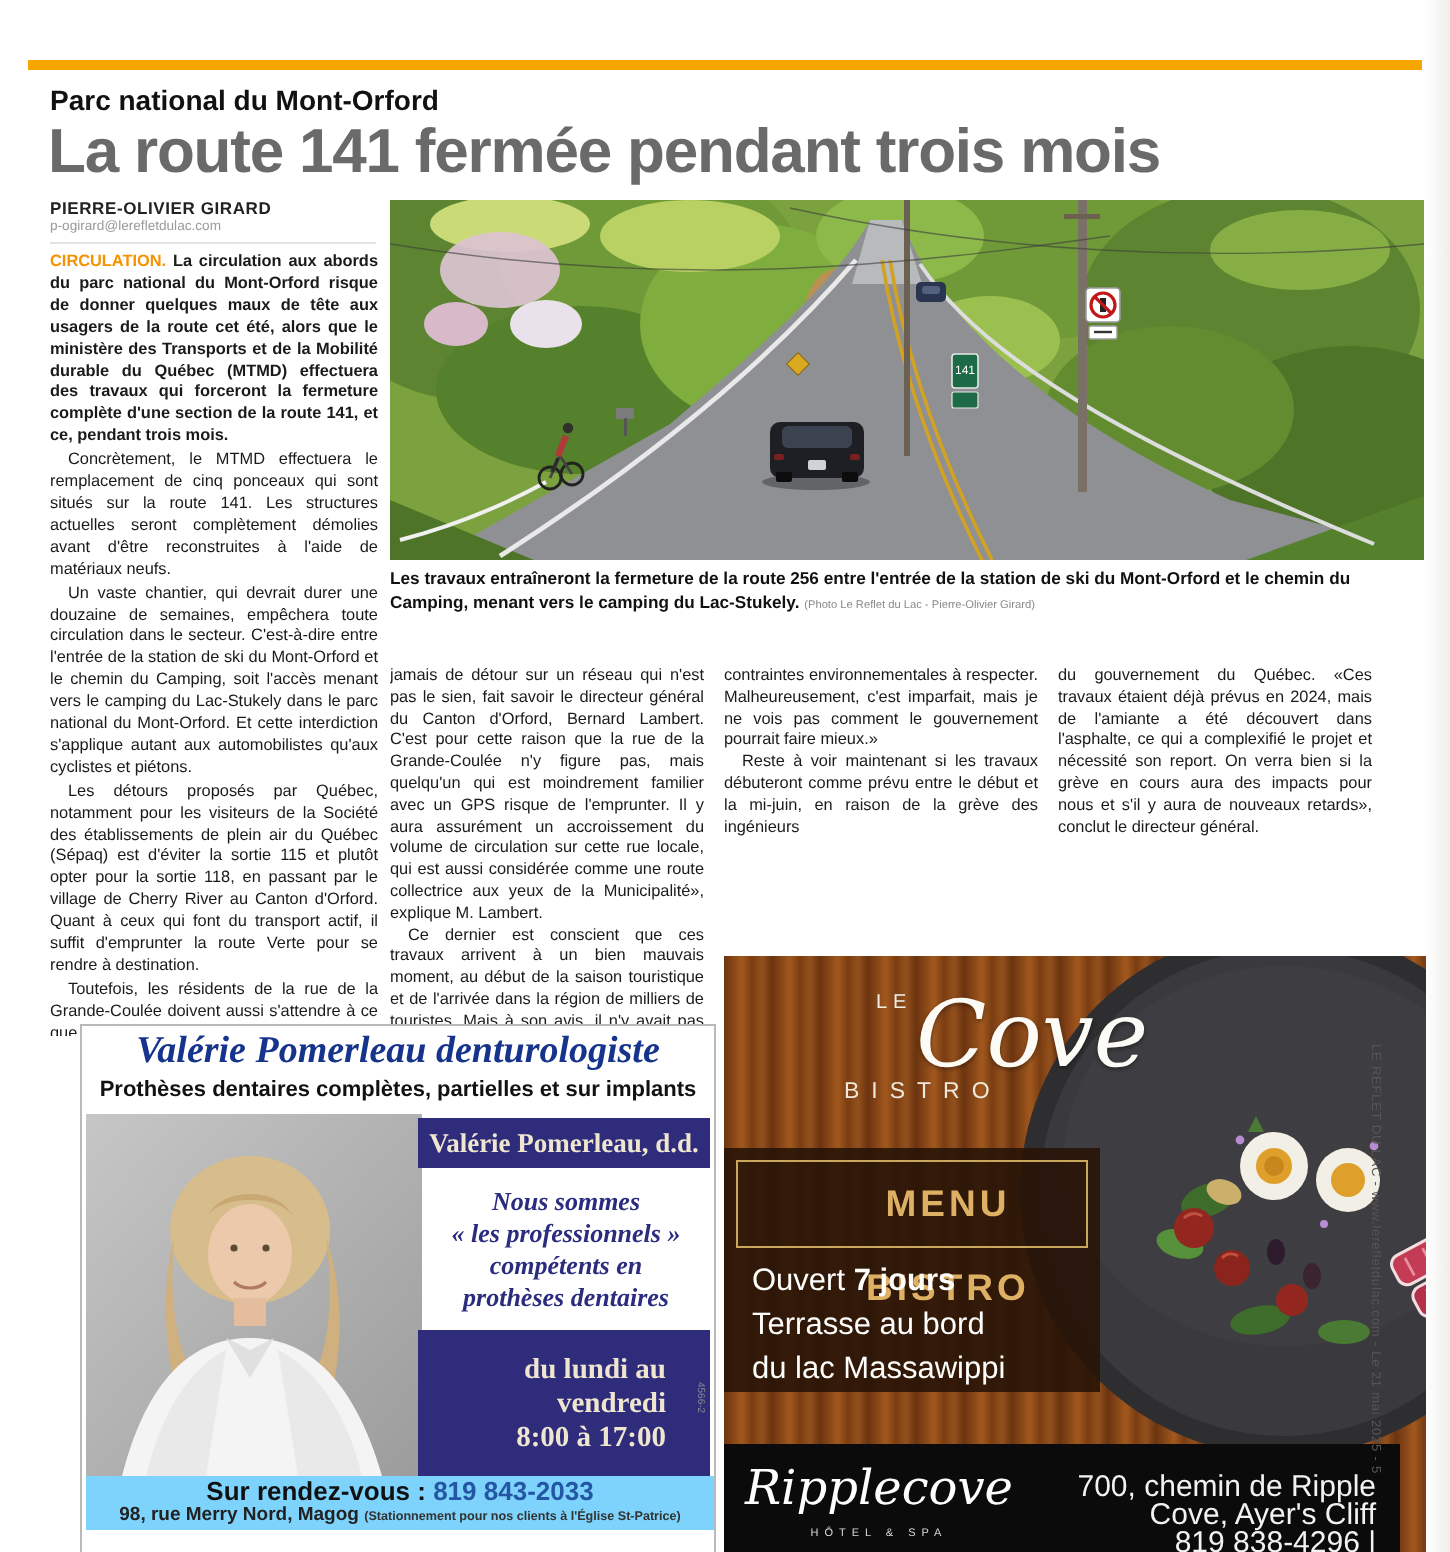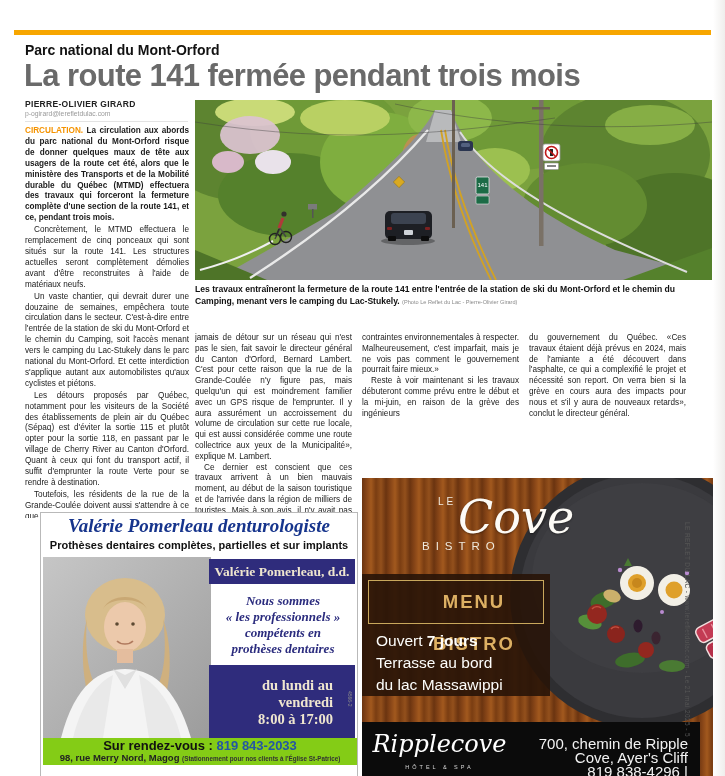--- a/index.html
+++ b/index.html
@@ -48,21 +48,21 @@
   .dent-band{left:168px;top:46px;width:146px;height:25px;background:#2F2C7C;
              color:#EFE6CF;font-family:"Liberation Serif",serif;font-weight:bold;
              font-size:13.5px;text-align:center;line-height:25px;}
   .dent-quote{left:170px;top:80px;width:144px;text-align:center;
               font-family:"Liberation Serif",serif;font-style:italic;font-weight:bold;
               font-size:13px;line-height:16px;color:#2B2C7E;}
   .dent-hours{left:168px;top:152px;width:146px;height:73px;background:#2F2C7C;
               color:#EFE6CF;font-family:"Liberation Serif",serif;font-weight:bold;
               font-size:14.5px;line-height:17px;text-align:right;box-sizing:border-box;
               padding:12px 22px 0 0;}
-  .dent-foot{left:2px;top:225px;width:314px;height:27px;background:#84cc16;text-align:center;}
+  .dent-foot{left:2px;top:225px;width:314px;height:27px;background:#7dd3fc;text-align:center;}
   .dent-phone-line{font-size:13px;font-weight:bold;color:#111;line-height:14px;margin-top:1px;}
   .dent-phone{color:#2456A4;}
   .dent-addr{font-size:9.5px;font-weight:bold;color:#222;line-height:10px;}
   .dent-note{font-size:6.3px;font-weight:bold;color:#333;}
   .dent-id{left:306px;top:178px;font-size:5px;color:#888;writing-mode:vertical-rl;}
 
   
   .ad-bistro{left:362px;top:478px;width:392px;height:308px;overflow:hidden;
     background:repeating-linear-gradient(90deg,#6b3410 0px,#8a4718 5px,#a2591e 9px,#7a3d12 14px,#93501c 19px,#6b3410 24px);}
   .plate-wrap{right:0;top:0;width:262px;height:244px;overflow:hidden;}
@@ -185,21 +185,21 @@
         <circle cx="80" cy="139" r="5.5" fill="none" stroke="#222" stroke-width="1.4"></circle>
         <circle cx="91" cy="137" r="5.5" fill="none" stroke="#222" stroke-width="1.4"></circle>
         <path d="M80,139 L85,128 L91,137" stroke="#444" stroke-width="1.4" fill="none"></path>
         <path d="M84,128 L88,118" stroke="#b03a3a" stroke-width="3.2" fill="none"></path>
         <circle cx="89" cy="114" r="2.6" fill="#33302c"></circle>
         <path d="M84,129 L81,136" stroke="#2b2b2b" stroke-width="1.6"></path>
       </g>
     </svg>
   </div>
 
-  <div class="abs caption"><span>Les travaux entraîneront la fermeture de la route 141 entre l'entrée de la station de ski du Mont-Orford et le chemin du Camping, menant vers le camping du Lac-Stukely. </span><span class="credit">(Photo Le Reflet du Lac - Pierre-Olivier Girard)</span></div>
+  <div class="abs caption"><span>Les travaux entraîneront la fermeture de la route 256 entre l'entrée de la station de ski du Mont-Orford et le chemin du Camping, menant vers le camping du Lac-Stukely. </span><span class="credit">(Photo Le Reflet du Lac - Pierre-Olivier Girard)</span></div>
 
   <div class="abs under-cols colA">
     <p>jamais de détour sur un réseau qui n'est pas le sien, fait savoir le directeur général du Canton d'Orford, Bernard Lambert. C'est pour cette raison que la rue de la Grande-Coulée n'y figure pas, mais quelqu'un qui est moindrement familier avec un GPS risque de l'emprunter. Il y aura assurément un accroissement du volume de circulation sur cette rue locale, qui est aussi considérée comme une route collectrice aux yeux de la Municipalité», explique M. Lambert.</p>
     <p class="indent">Ce dernier est conscient que ces travaux arrivent à un bien mauvais moment, au début de la saison touristique et de l'arrivée dans la région de milliers de touristes. Mais à son avis, il n'y avait pas d'autres solutions sur la table. «Il faut faire les travaux avant la tenue de la Flambée des couleurs et en plus, il y a des</p>
   </div>
   <div class="abs under-cols colB">
     <p>contraintes environnementales à respecter. Malheureusement, c'est imparfait, mais je ne vois pas comment le gouvernement pourrait faire mieux.»</p>
     <p class="indent">Reste à voir maintenant si les travaux débuteront comme prévu entre le début et la mi-juin, en raison de la grève des ingénieurs</p>
   </div>
   <div class="abs under-cols colC">

